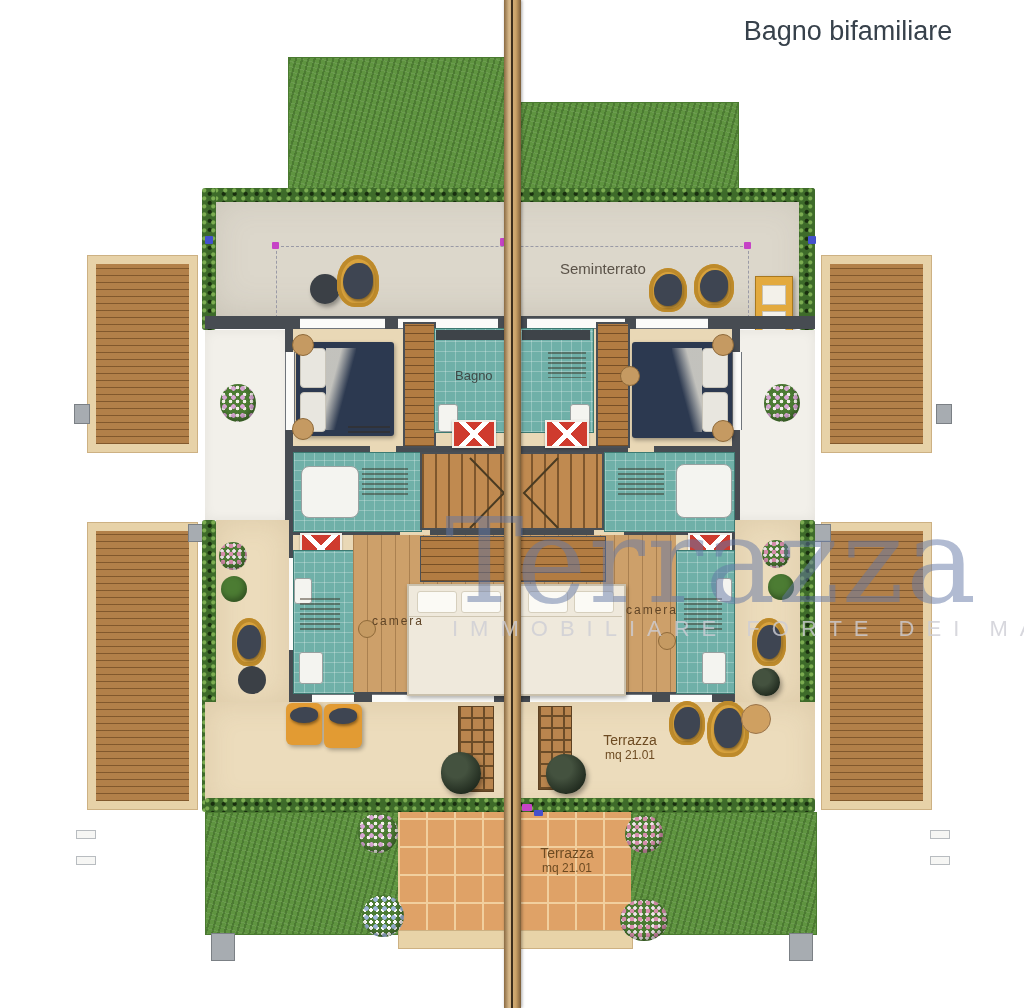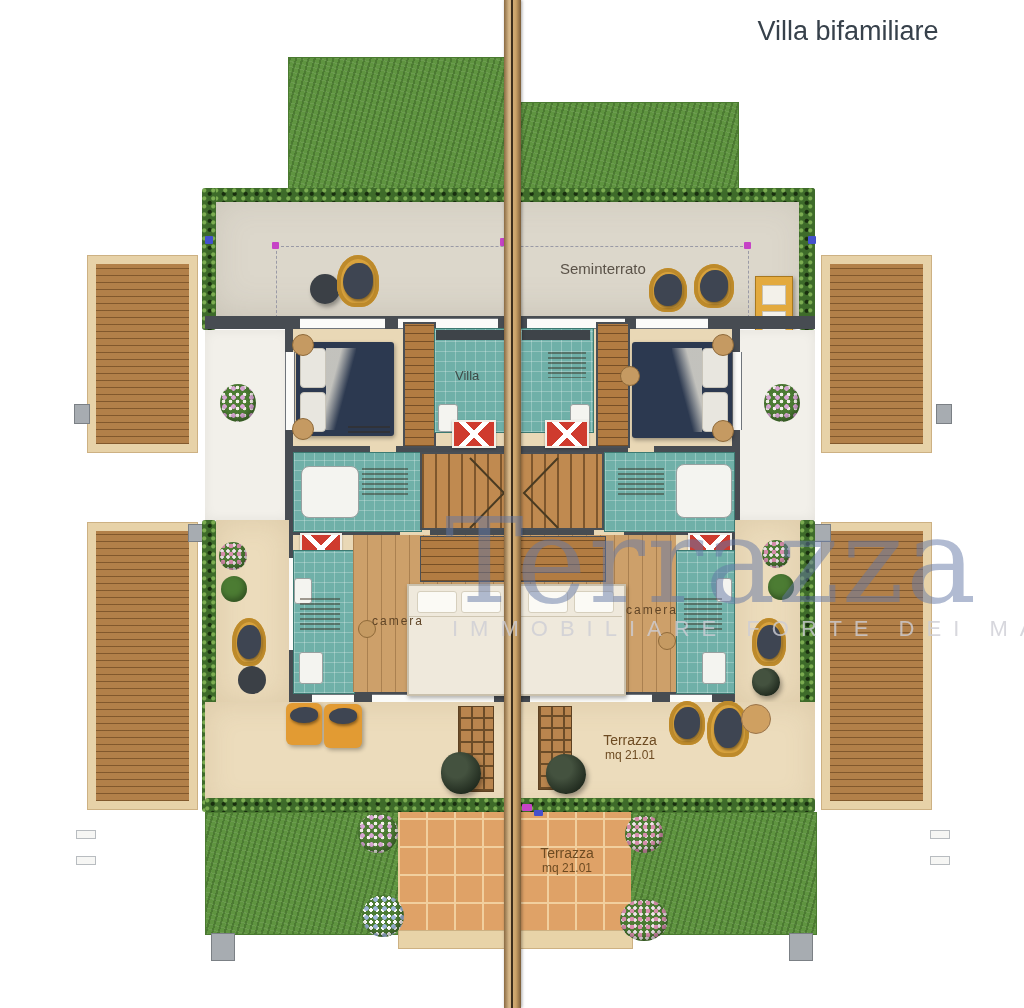--- a/index.html
+++ b/index.html
@@ -176,21 +176,21 @@
     <div class="pillow" style="left:4px;top:50px;width:24px;height:38px;"></div>
     <div class="a" style="left:30px;top:6px;width:30px;height:82px;background:linear-gradient(105deg,#e8e4d8 0 30%,transparent 60%);opacity:.8;"></div>
   </div>
   <div class="a stool" style="left:292px;top:334px;width:20px;height:20px;"></div>
   <div class="a stool" style="left:292px;top:418px;width:20px;height:20px;"></div>
   <div class="a wardrobe" style="left:403px;top:322px;width:29px;height:122px;"></div>
   <div class="a smudge" style="left:348px;top:426px;width:42px;height:10px;"></div>
 
   <div class="a teal" style="left:434px;top:328px;width:72px;height:103px;"></div>
   <div class="a" style="left:436px;top:330px;width:68px;height:10px;background:#3e4449;"></div>
-  <div class="a label" style="left:455px;top:368px;font-size:13px;color:#3f4a47;">Villa</div>
+  <div class="a label" style="left:455px;top:368px;font-size:13px;color:#3f4a47;">Bagno</div>
   <div class="a fixture" style="left:438px;top:404px;width:18px;height:26px;"></div>
   <div class="a rug" style="left:452px;top:420px;width:40px;height:24px;"></div>
 
   <div class="a teal" style="left:520px;top:328px;width:72px;height:103px;"></div>
   <div class="a" style="left:522px;top:330px;width:68px;height:10px;background:#3e4449;"></div>
   <div class="a smudge" style="left:548px;top:352px;width:38px;height:26px;"></div>
   <div class="a fixture" style="left:570px;top:404px;width:18px;height:26px;"></div>
   <div class="a rug" style="left:545px;top:420px;width:40px;height:24px;"></div>
   <div class="a wardrobe" style="left:596px;top:322px;width:30px;height:122px;"></div>
 
@@ -312,16 +312,16 @@
   <div class="a stub" style="left:789px;top:933px;width:22px;height:26px;"></div>
 
   <div class="a" style="left:504px;top:0;width:17px;height:1008px;z-index:40;background:linear-gradient(90deg,#8a6a42,#d7b98b 30%,#caa267 70%,#7a5c38);box-shadow:1px 0 3px rgba(0,0,0,.35);">
     <div class="a" style="left:7px;top:0;width:2px;height:100%;background:#3c2f1d;"></div>
   </div>
 
   <div class="a" id="wm-brand" style="left:445px;top:502px;">Terrazza</div>
   <div class="a" id="wm-sub" style="left:452px;top:616px;">IMMOBILIARE FORTE DEI MARMI</div>
 
   <div class="a" id="title-block" style="left:742px;top:16px;width:212px;">
-    <div id="title-line1">Villa bifamiliare</div>
+    <div id="title-line1">Bagno bifamiliare</div>
   </div>
 
 </div>
 
 </body></html>

